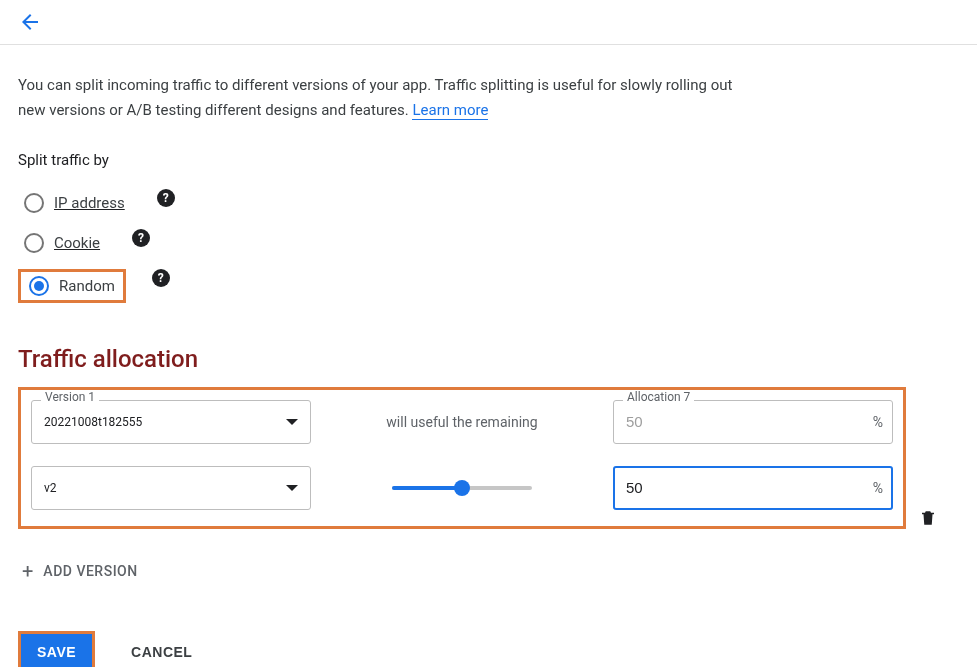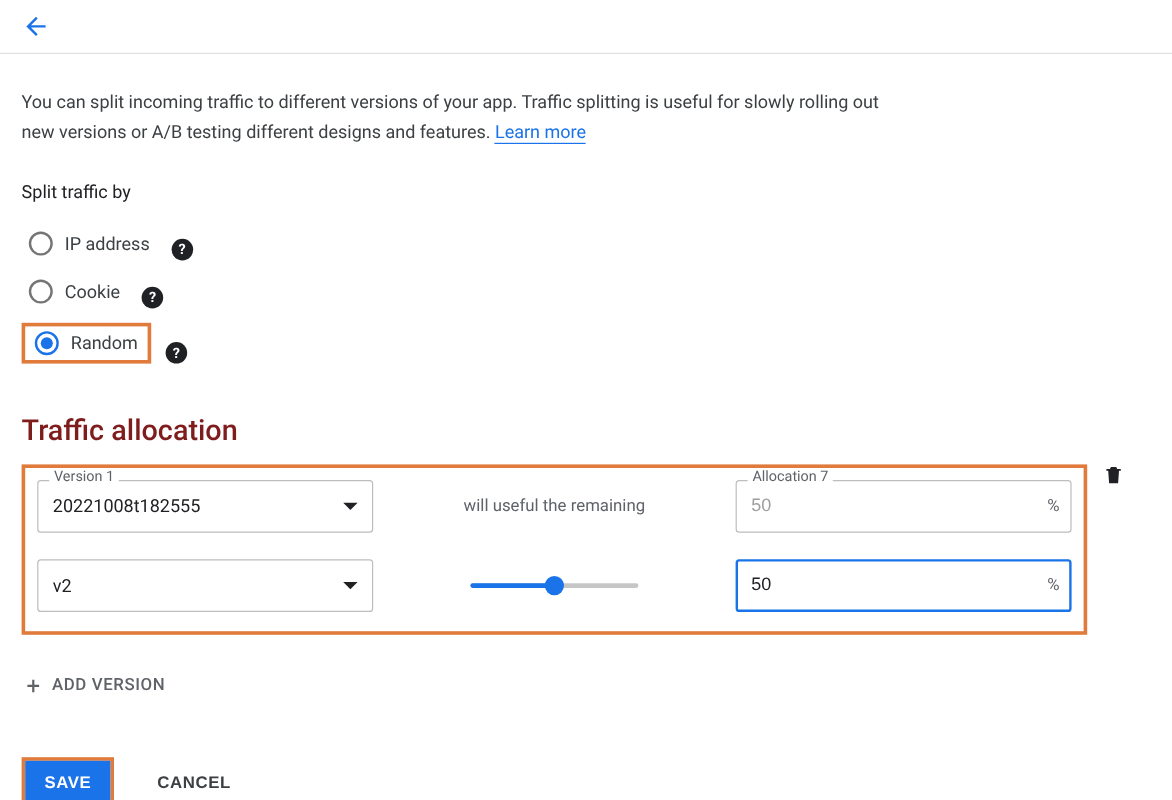--- a/index.html
+++ b/index.html
@@ -49,23 +49,24 @@
   .section-label {
     font-size: 15px;
     color: #202124;
     margin-bottom: 14px;
   }
   .radio-group {
     margin-bottom: 36px;
   }
   .radio-row {
     display: flex;
-    align-items: flex-end;
-    gap: 6px;
+    align-items: flex-start;
+    gap: 20px;
     padding: 6px 0;
+    text-decoration: underline;
   }
   .radio-hitbox {
     display: inline-flex;
     align-items: center;
     gap: 10px;
     padding: 4px 6px;
     border-radius: 2px;
   }
   .radio-circle {
     width: 20px;
@@ -140,21 +141,21 @@
   .select-box {
     width: 100%;
     height: 44px;
     border: 1px solid #bdbdbd;
     border-radius: 3px;
     background: #fff;
     display: flex;
     align-items: center;
     justify-content: space-between;
     padding: 0 12px;
-    font-size: 15px;
+    font-size: 12px;
     color: #202124;
     cursor: pointer;
   }
   .caret-down {
     border-left: 6px solid transparent;
     border-right: 6px solid transparent;
     border-top: 6px solid #202124;
   }
   .middle-col {
     flex: 1;
@@ -306,21 +307,21 @@
             </span>
           <span class="radio-label">Random</span>
         </span>
       </span>
       <span class="help-dot">?</span>
     </div>
   </div>
 
   <div class="section-heading">Traffic allocation</div>
 
-  <div style="display:flex;align-items:flex-start;gap:8px;">
+  <div style="display:flex;align-items:flex-end;gap:8px;">
   <div class="alloc-panel" style="flex:1;">
 
     <div class="alloc-row">
       <div class="select-wrap">
         <span class="float-label">Version 1</span>
         <div class="select-box">
           <span>20221008t182555</span>
           <span class="caret-down"></span>
         </div>
       </div>

